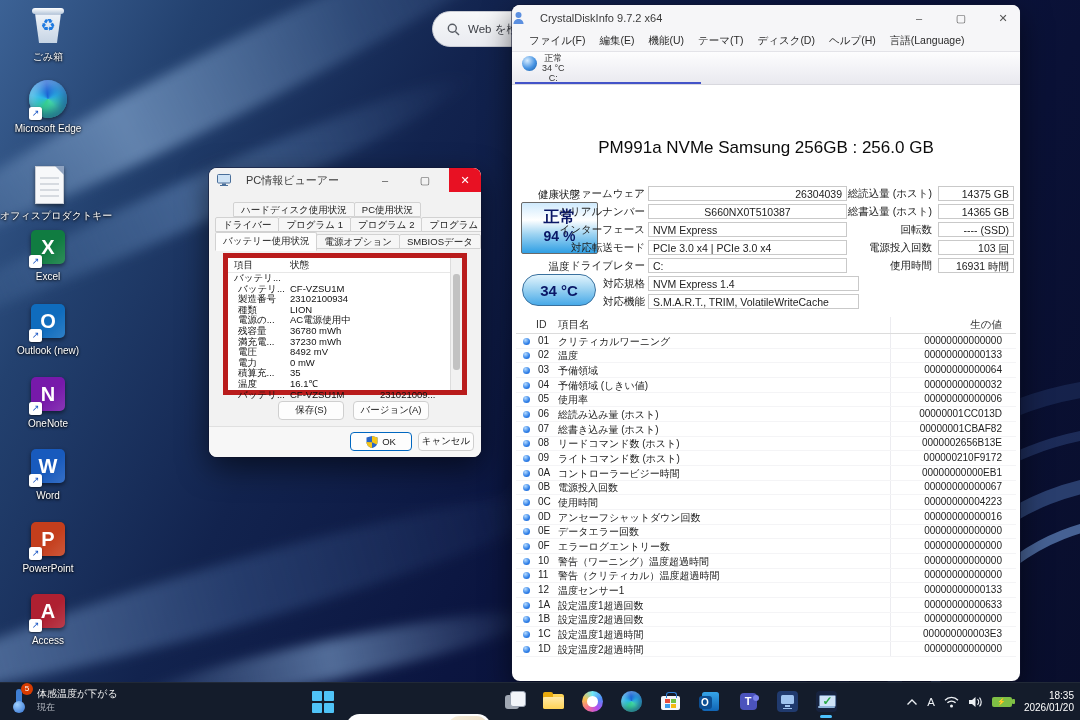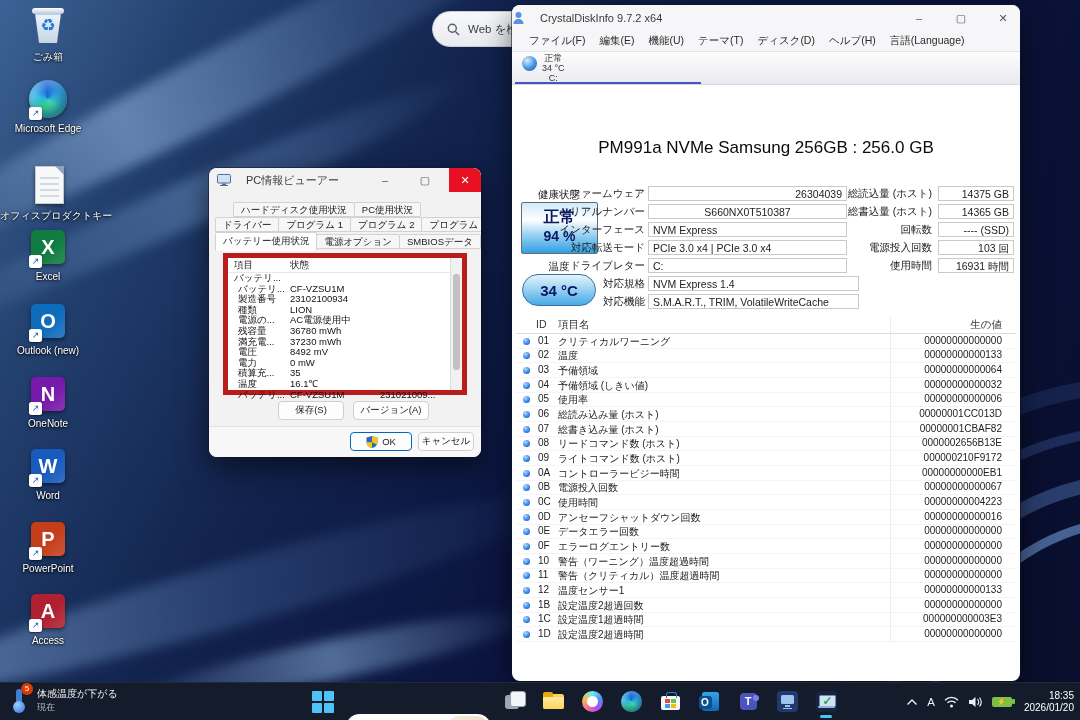--- a/index.html
+++ b/index.html
@@ -537,20 +537,27 @@
           </div>
           <div class="smart-row">
             <span class="dot"></span>
             <span class="sm-id">12</span>
             <span class="sm-name">温度センサー1</span>
             <span class="sm-raw">00000000000133</span>
             <span class="smart-col-sep"></span>
           </div>
           <div class="smart-row">
             <span class="dot"></span>
+            <span class="sm-id">1A</span>
+            <span class="sm-name">設定温度1超過回数</span>
+            <span class="sm-raw">00000000000633</span>
+            <span class="smart-col-sep"></span>
+          </div>
+          <div class="smart-row">
+            <span class="dot"></span>
             <span class="sm-id">1B</span>
             <span class="sm-name">設定温度2超過回数</span>
             <span class="sm-raw">00000000000000</span>
             <span class="smart-col-sep"></span>
           </div>
           <div class="smart-row">
             <span class="dot"></span>
             <span class="sm-id">1C</span>
             <span class="sm-name">設定温度1超過時間</span>
             <span class="sm-raw">000000000003E3</span>

